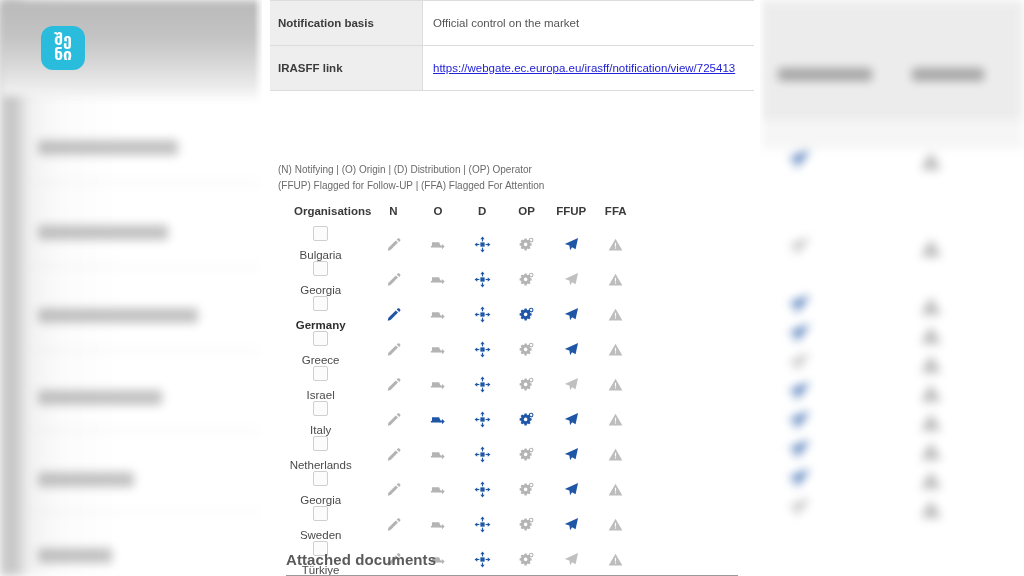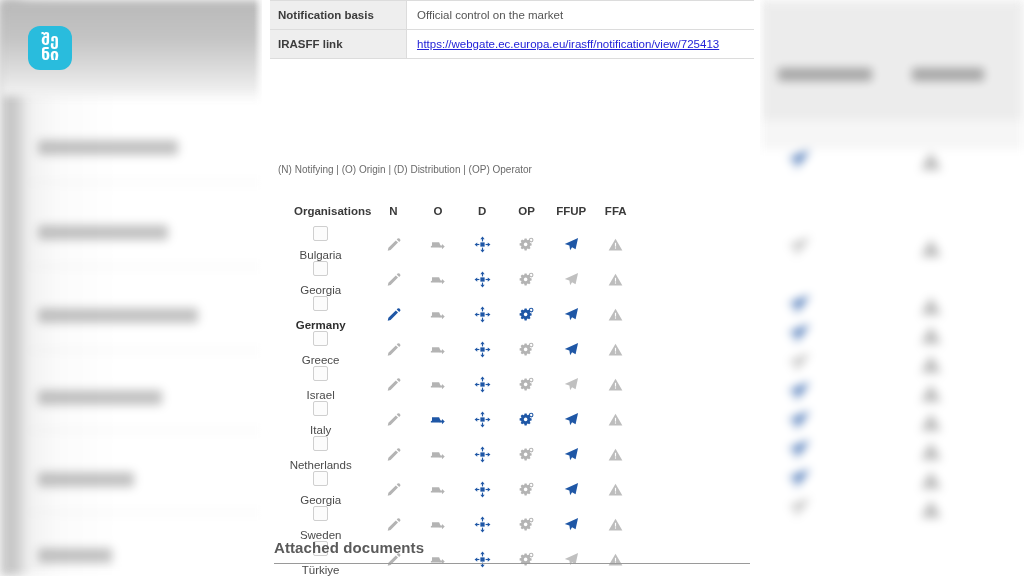--- a/index.html
+++ b/index.html
@@ -33,37 +33,37 @@
       clip-path:polygon(100% 0,0 45%,42% 54%,30% 100%,52% 68%,100% 0);}
   #right-blur .gicon.tri{background:#b4b4b4;clip-path:polygon(50% 8%,95% 92%,5% 92%);}
   #right-blur .hdr-line{position:absolute;background:#8a8a8a;border-radius:2px;opacity:.75;height:13px;}
 
   
   #top-haze{position:absolute;left:0;top:0;width:262px;height:96px;
     background:linear-gradient(180deg,#b9b9b9 0%,#c4c4c4 40%,#dcdcdc 72%,#f4f4f4 100%);
     filter:blur(4px);}
 
   
-  #logo{position:absolute;left:28px;top:26px;display:flex;align-items:center;gap:31px;z-index:40;}
+  #logo{position:absolute;left:41px;top:26px;display:flex;align-items:center;gap:31px;z-index:40;}
   #logo-mark{width:44px;height:44px;border-radius:12px;background:#29bcdd;
     display:flex;flex-direction:column;align-items:center;justify-content:center;
     line-height:.92;color:#ffffff;font-weight:700;font-size:16px;
     font-family:"DejaVu Sans",sans-serif;letter-spacing:0;}
   #logo-mark span{display:block;}
   #logo-word{color:#ffffff;font-size:27px;font-weight:700;letter-spacing:1px;
     font-family:"DejaVu Sans",sans-serif;
     text-shadow:0 1px 2px rgba(0,0,0,.18);}
 
   
   #center{position:absolute;left:262px;top:0;width:498px;height:576px;background:#ffffff;z-index:20;}
 
   
   #info-table{position:absolute;left:8px;top:0;width:484px;border-collapse:collapse;}
   #info-table tr{height:29px;}
-  #info-table td{font-size:11.5px;padding:0;vertical-align:middle;
+  #info-table td{font-size:11.5px;padding:16px;vertical-align:middle;
     border-bottom:1px solid #dcdcdc;}
   #info-table td.k{width:128px;font-weight:700;color:#3c3c3c;background:#eeeeee;
     padding-left:8px;border-right:1px solid #dcdcdc;}
   #info-table td.v{color:#555555;padding-left:10px;background:#ffffff;}
   #info-table tr:first-child td{border-top:1px solid #dcdcdc;}
   .ecom-wrap{display:flex;align-items:center;gap:7px;}
   .x-badge{width:11px;height:11px;border-radius:50%;background:#cf2f2f;
     position:relative;flex:none;box-shadow:0 0 0 .5px #a82222 inset;}
   .x-badge::before,.x-badge::after{content:"";position:absolute;left:2.2px;top:5px;
     width:6.6px;height:1.6px;background:#fff;border-radius:1px;}
@@ -86,21 +86,21 @@
   .orgcell{display:flex;align-items:center;gap:8px;flex-direction:column;}
   .cbox{width:13px;height:13px;border:1px solid #cfcfcf;border-radius:2px;
     background:#fcfcfc;flex:none;}
   td.ic{text-align:center;width:45px;}
   .icon{display:inline-block;vertical-align:middle;}
 
   svg.icon path,svg.icon circle,svg.icon rect,svg.icon polygon{transition:none;}
 
   
   #attached{position:absolute;left:8px;top:535px;width:484px;}
-  #attached h2{margin:4px;font-size:15px;font-weight:700;color:#5a5a5a;
+  #attached h2{margin:16px;font-size:15px;font-weight:700;color:#5a5a5a;
     padding-bottom:7px;border-bottom:1px solid #9a9a9a;letter-spacing:.1px;}
 
   
   .seam{position:absolute;top:0;height:576px;width:10px;z-index:25;pointer-events:none;}
   #seam-l{left:254px;background:linear-gradient(to right,rgba(255,255,255,0),rgba(255,255,255,.85));}
   #seam-r{left:756px;background:linear-gradient(to left,rgba(255,255,255,0),rgba(255,255,255,.6));}
 </style>
 </head>
 <body>
 
@@ -173,20 +173,21 @@
           <td class="k">IRASFF link</td>
           <td class="v">
             <a class="irasff" href="#">https://webgate.ec.europa.eu/irasff/notification/view/725413</a>
           </td>
         </tr>
       </tbody>
     </table>
 
     <div id="legend">
       <div>(N) Notifying | (O) Origin | (D) Distribution | (OP) Operator</div>
+      <div>(FFUP) Flagged for Follow-UP | (FFA) Flagged For Attention</div>
     </div>
 
     <table id="org-table">
       <thead>
         <tr>
           <th class="orgh">Organisations</th>
           <th>N</th>
           <th>O</th>
           <th>D</th>
           <th>OP</th>

